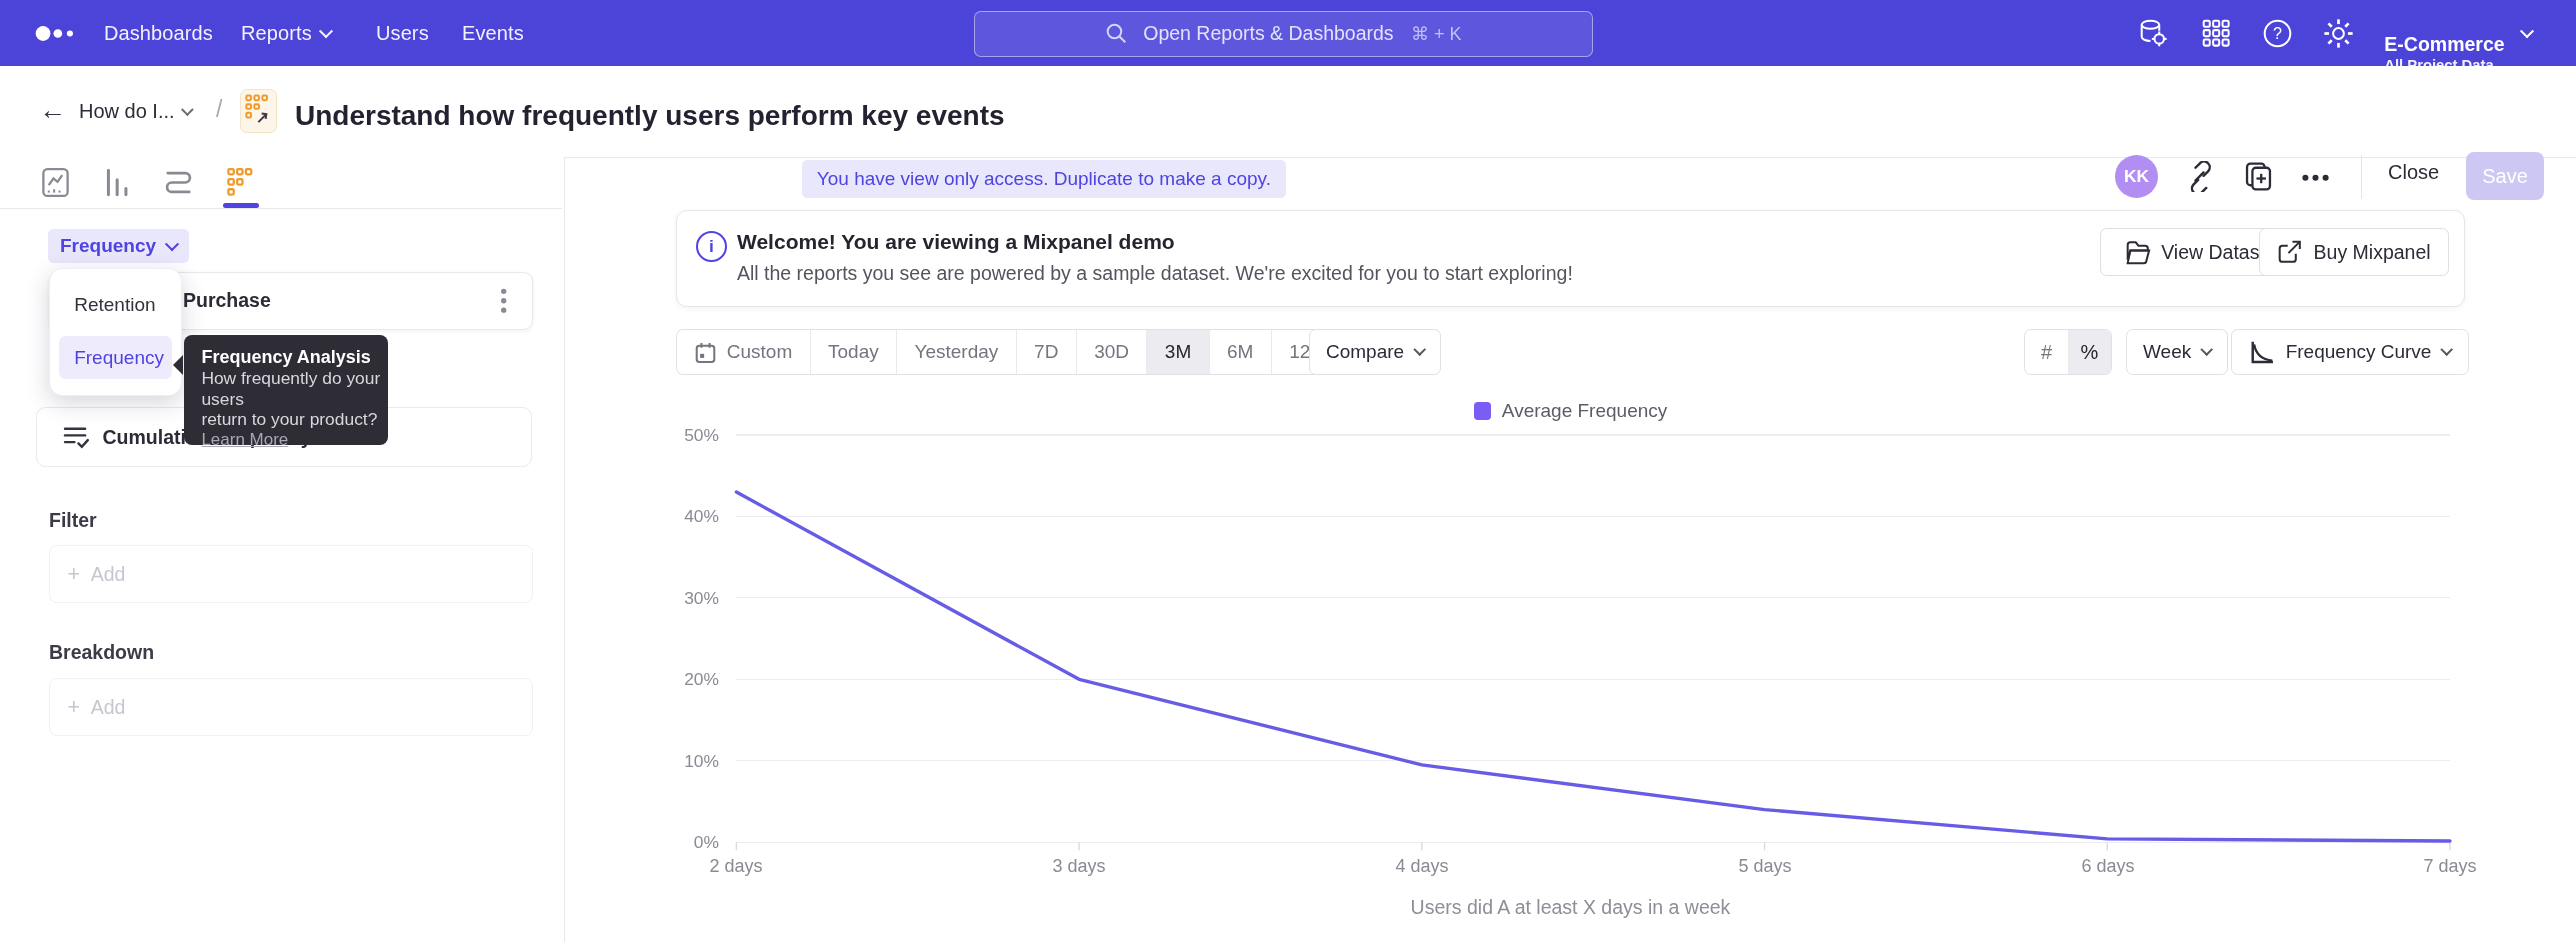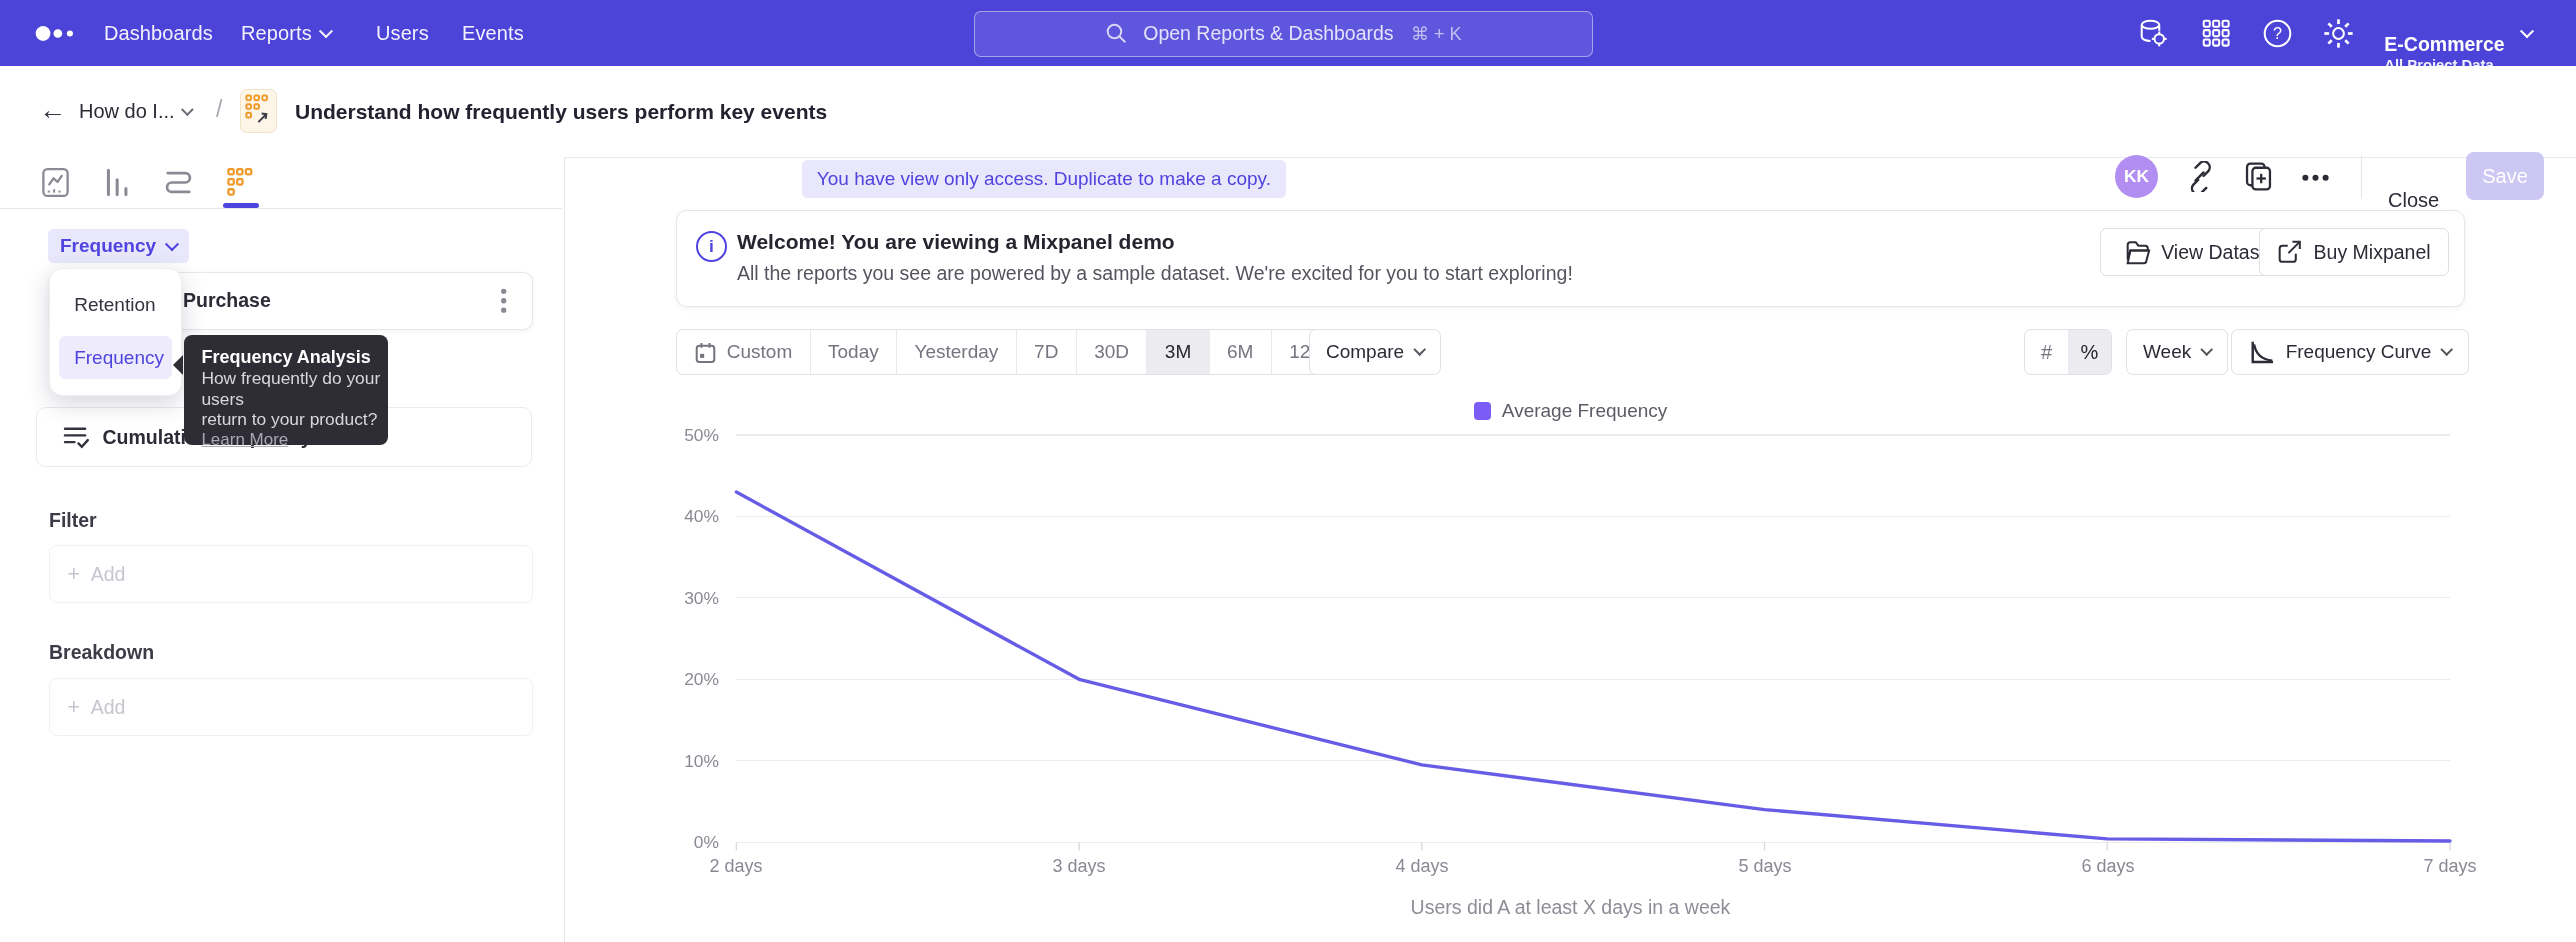--- a/index.html
+++ b/index.html
@@ -21,29 +21,29 @@
   #project .pscope{font-size:14.8px;font-weight:bold;opacity:.92;}
   
   #header{position:absolute;left:0;top:66px;width:2576px;height:91px;background:#fff;
     border-bottom:1.3px solid #e8e8ee;}
   #back-arrow{position:absolute;left:39px;top:31px;font-size:27px;color:#35343f;cursor:pointer;line-height:1;}
   #crumb{position:absolute;left:79px;top:34px;font-size:20px;color:#2c2b36;display:flex;align-items:center;cursor:pointer;}
   #crumb .chev{border-color:#6b6a76;width:6.7px;height:6.7px;margin-left:8px;}
   #crumb-sep{position:absolute;left:216px;top:29.5px;font-size:23px;color:#a9a8b2;}
   #board-icon{position:absolute;left:240px;top:23px;width:35px;height:42px;border-radius:6.7px;
     background:#fdf6e8;border:1.3px solid #f1e4c9;cursor:pointer;}
-  #report-title{position:absolute;left:295px;top:34px;font-size:21px;font-weight:bold;color:#232230;}
+  #report-title{position:absolute;left:295px;top:34px;font-size:28px;font-weight:bold;color:#232230;}
   #view-only-pill{position:absolute;left:802px;top:94px;height:38px;padding:0 14.8px;display:flex;
     align-items:center;background:#e9e7fb;border-radius:5.4px;color:#4f44e0;font-size:19px;}
   #avatar{position:absolute;left:2115px;top:89px;width:43px;height:43px;border-radius:50%;
     background:#b38ef2;color:#fff;font-size:17.4px;font-weight:bold;display:flex;align-items:center;
     justify-content:center;cursor:pointer;}
   .hdr-icon{position:absolute;top:95px;width:31px;height:31px;color:#2c2b36;cursor:pointer;}
   #hdr-divider{position:absolute;left:2361px;top:89px;width:1.3px;height:44px;background:#e4e4ea;}
-  #close-btn{position:absolute;left:2388px;top:95px;font-size:20px;color:#2c2b36;cursor:pointer;margin-top:28px;}
+  #close-btn{position:absolute;left:2388px;top:95px;font-size:20px;color:#2c2b36;cursor:pointer;}
   #save-btn{position:absolute;left:2466px;top:86px;width:78px;height:48px;border-radius:8px;
     background:#cdc8f3;color:#fff;font-size:20px;display:flex;align-items:center;justify-content:center;cursor:default;}
   
   #sidebar{position:absolute;left:0;top:157px;width:564px;height:786px;background:#fff;
     border-right:1.3px solid #e8e8ec;}
   #tabs{position:absolute;left:0;top:0;width:562px;height:51px;border-bottom:1.3px solid #e8e8ec;}
   .tab{position:absolute;top:8px;width:35px;height:35px;cursor:pointer;color:#8a8994;}
   #tab-underline{position:absolute;left:223px;top:46px;width:36px;height:5.4px;border-radius:2.7px;background:#4f44e0;}
   #measure-pill{position:absolute;left:48px;top:72px;height:34px;padding:0 12px;background:#e9e7fb;
     border-radius:5.4px;color:#4f44e0;font-size:19px;font-weight:bold;display:flex;align-items:center;cursor:pointer;}

